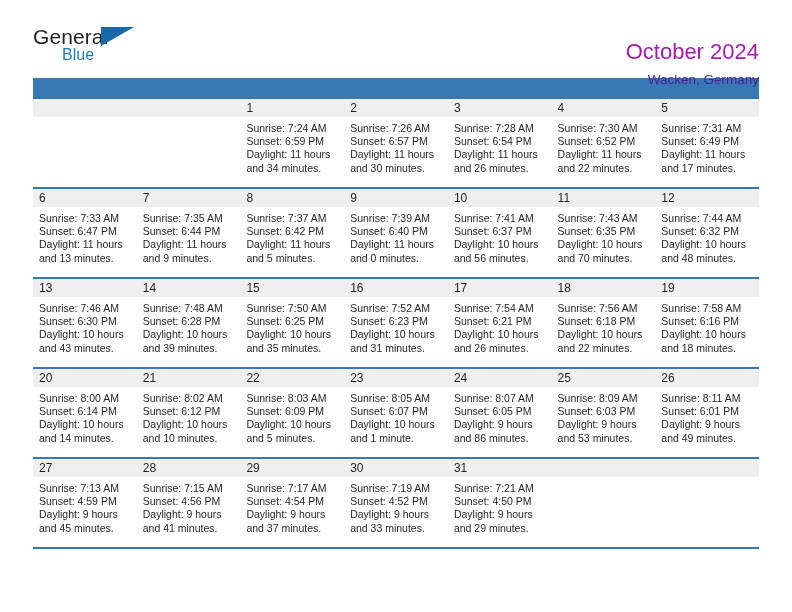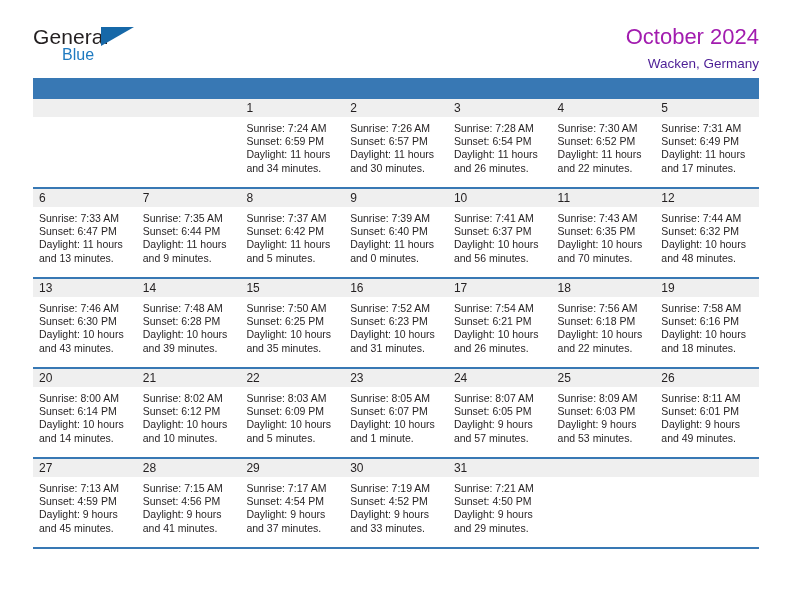--- a/index.html
+++ b/index.html
@@ -18,21 +18,21 @@
     position: relative;
     width: 792px;
     height: 612px;
     box-sizing: border-box;
     padding: 0 33px;
   }
 
   
   .header {
     display: flex;
-    align-items: flex-end;
+    align-items: center;
     justify-content: space-between;
     height: 72px;
     padding-top: 24px;
     box-sizing: border-box;
   }
   .logo {
     position: relative;
     width: 120px;
     height: 48px;
   }
@@ -437,21 +437,21 @@
             </div>
           </div>
           <div class="day-cell">
             <div class="day-band">
               <div class="day-num">24</div>
             </div>
             <div class="day-body">
               <div class="day-line">Sunrise: 8:07 AM</div>
               <div class="day-line">Sunset: 6:05 PM</div>
               <div class="day-line">Daylight: 9 hours</div>
-              <div class="day-line">and 57 minutes.</div>
+              <div class="day-line">and 86 minutes.</div>
             </div>
           </div>
           <div class="day-cell">
             <div class="day-band">
               <div class="day-num">25</div>
             </div>
             <div class="day-body">
               <div class="day-line">Sunrise: 8:09 AM</div>
               <div class="day-line">Sunset: 6:03 PM</div>
               <div class="day-line">Daylight: 9 hours</div>

